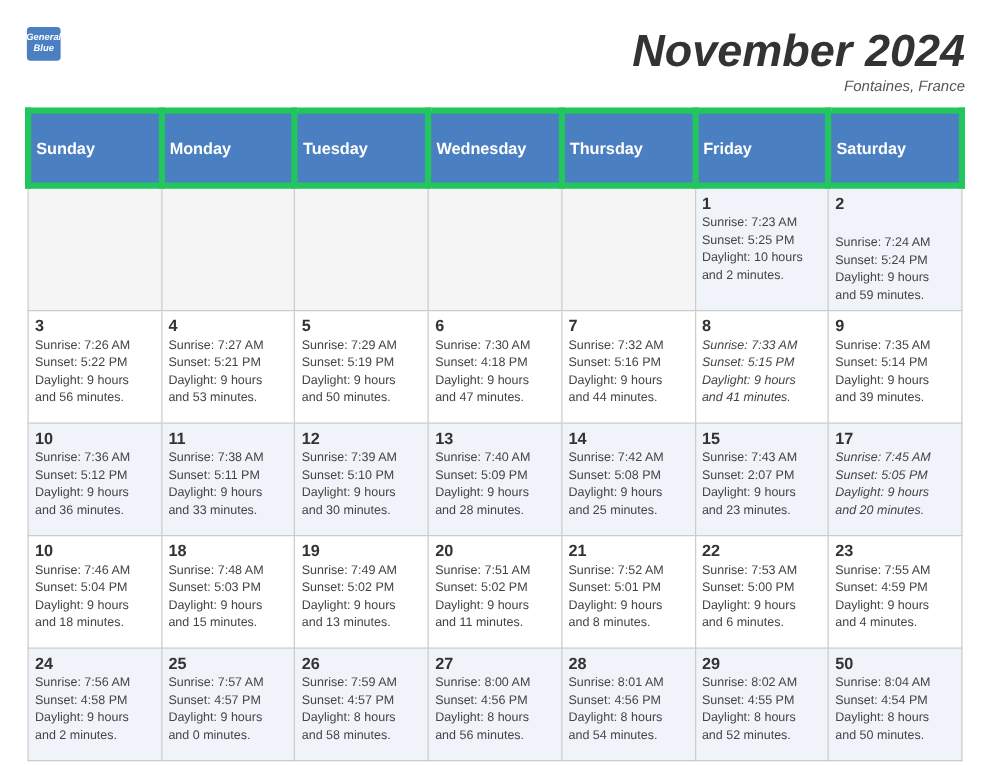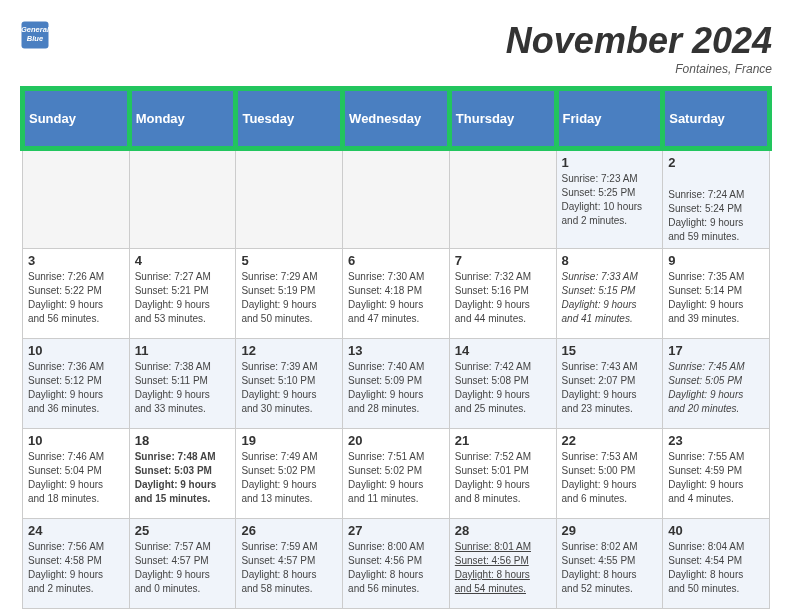--- a/index.html
+++ b/index.html
@@ -236,21 +236,21 @@
       <tr>
         <td>
           <span class="day-num">10</span>
           <div class="day-info" style="white-space: pre-line;">Sunrise: 7:46 AM
 Sunset: 5:04 PM
 Daylight: 9 hours
 and 18 minutes.</div>
         </td>
         <td>
           <span class="day-num">18</span>
-          <div class="day-info" style="white-space: pre-line; font-weight: bold;">Sunrise: 7:48 AM
+          <div class="day-info" style="white-space: pre-line;">Sunrise: 7:48 AM
 Sunset: 5:03 PM
 Daylight: 9 hours
 and 15 minutes.</div>
         </td>
         <td>
           <span class="day-num">19</span>
           <div class="day-info" style="white-space: pre-line;">Sunrise: 7:49 AM
 Sunset: 5:02 PM
 Daylight: 9 hours
 and 13 minutes.</div>
@@ -308,34 +308,34 @@
         </td>
         <td class="shaded">
           <span class="day-num">27</span>
           <div class="day-info" style="white-space: pre-line;">Sunrise: 8:00 AM
 Sunset: 4:56 PM
 Daylight: 8 hours
 and 56 minutes.</div>
         </td>
         <td class="shaded">
           <span class="day-num">28</span>
-          <div class="day-info" style="white-space: pre-line; text-decoration: underline;">Sunrise: 8:01 AM
+          <div class="day-info" style="white-space: pre-line;">Sunrise: 8:01 AM
 Sunset: 4:56 PM
 Daylight: 8 hours
 and 54 minutes.</div>
         </td>
         <td class="shaded">
           <span class="day-num">29</span>
           <div class="day-info" style="white-space: pre-line;">Sunrise: 8:02 AM
 Sunset: 4:55 PM
 Daylight: 8 hours
 and 52 minutes.</div>
         </td>
         <td class="shaded">
-          <span class="day-num">40</span>
+          <span class="day-num">50</span>
           <div class="day-info" style="white-space: pre-line;">Sunrise: 8:04 AM
 Sunset: 4:54 PM
 Daylight: 8 hours
 and 50 minutes.</div>
         </td>
       </tr>
     </tbody>
 </table>
 
 </body></html>

